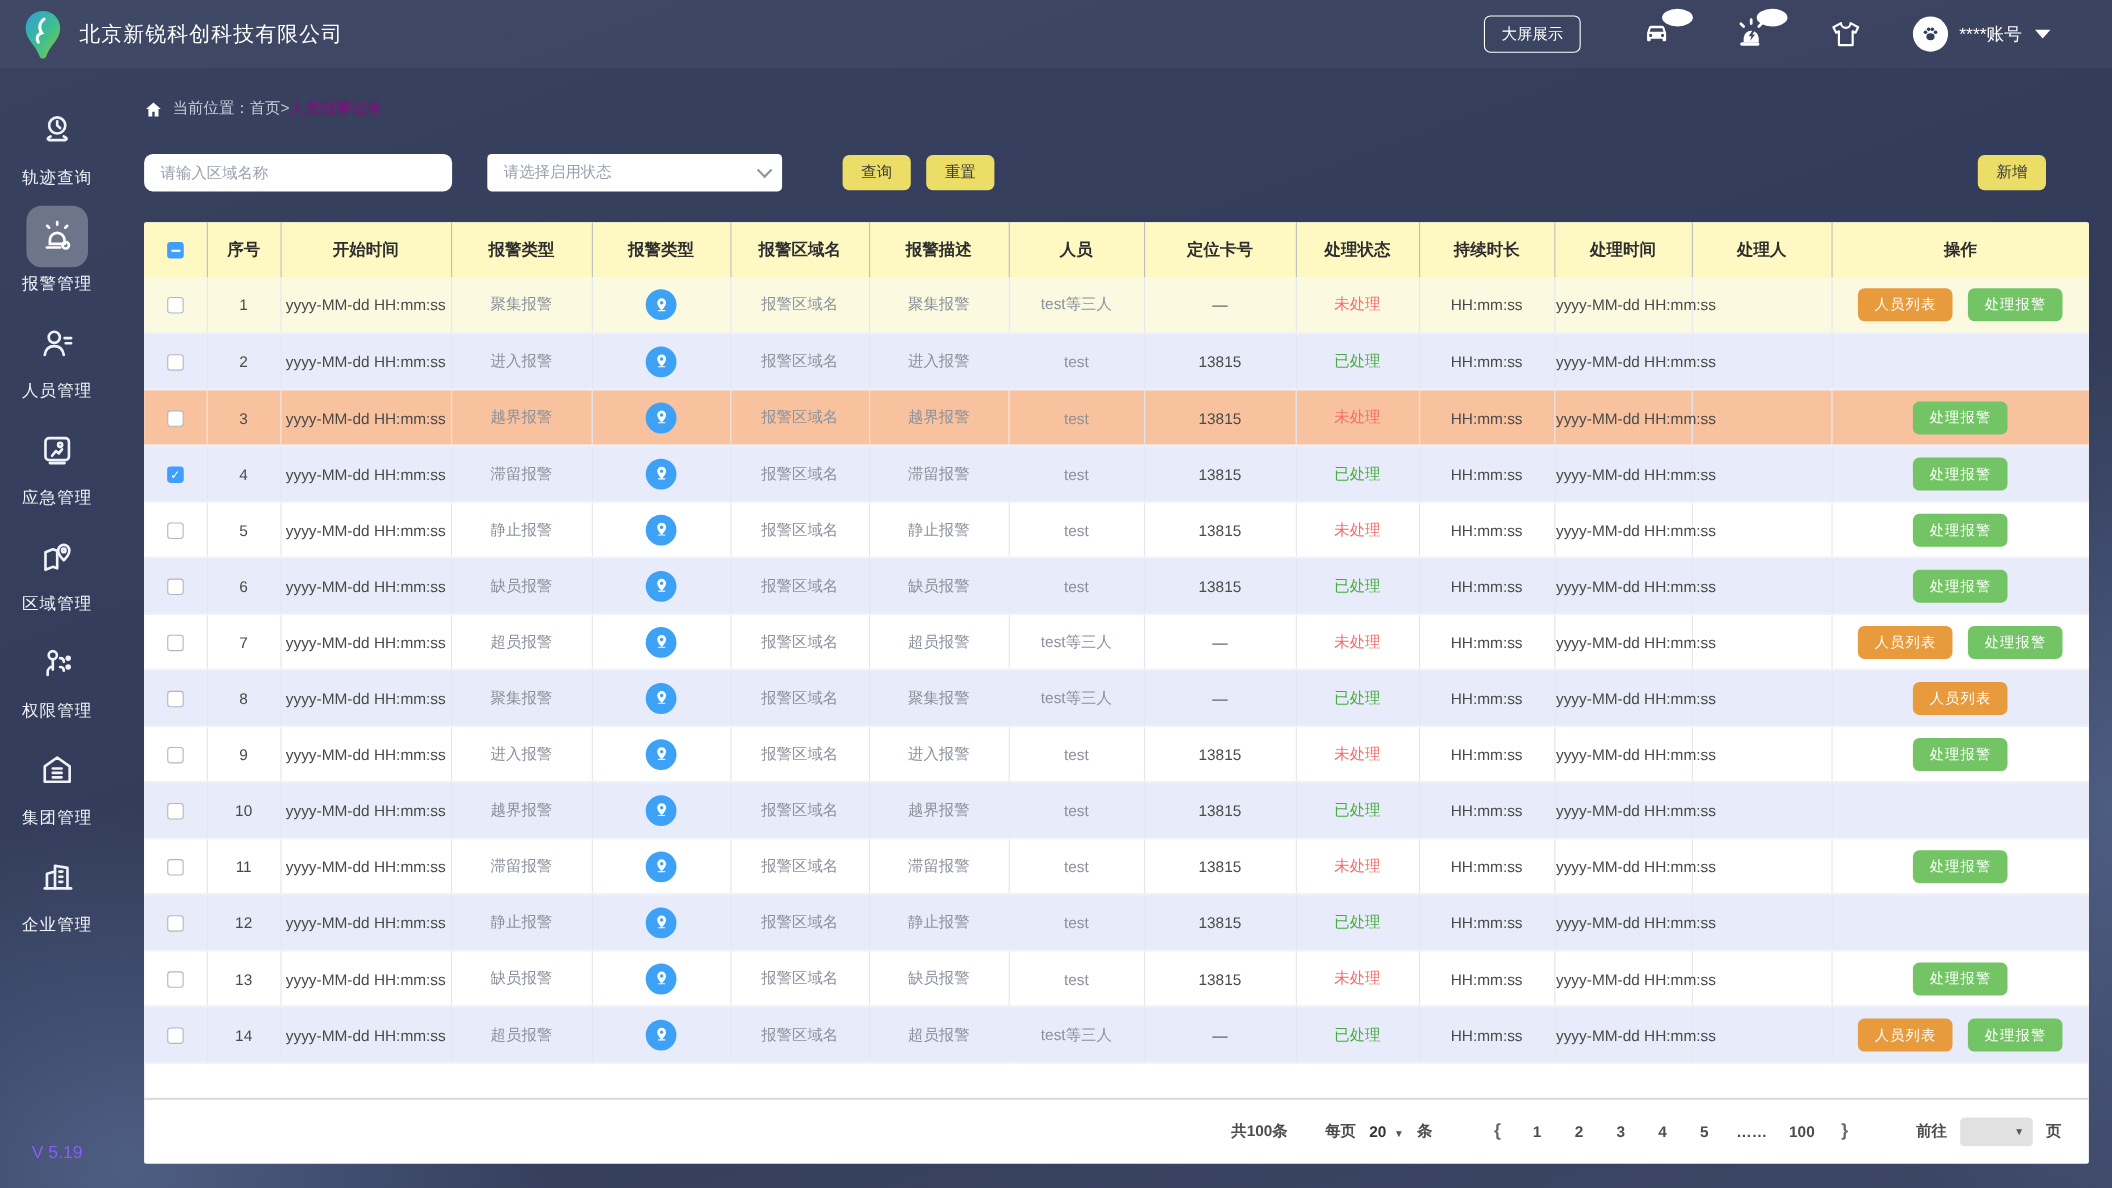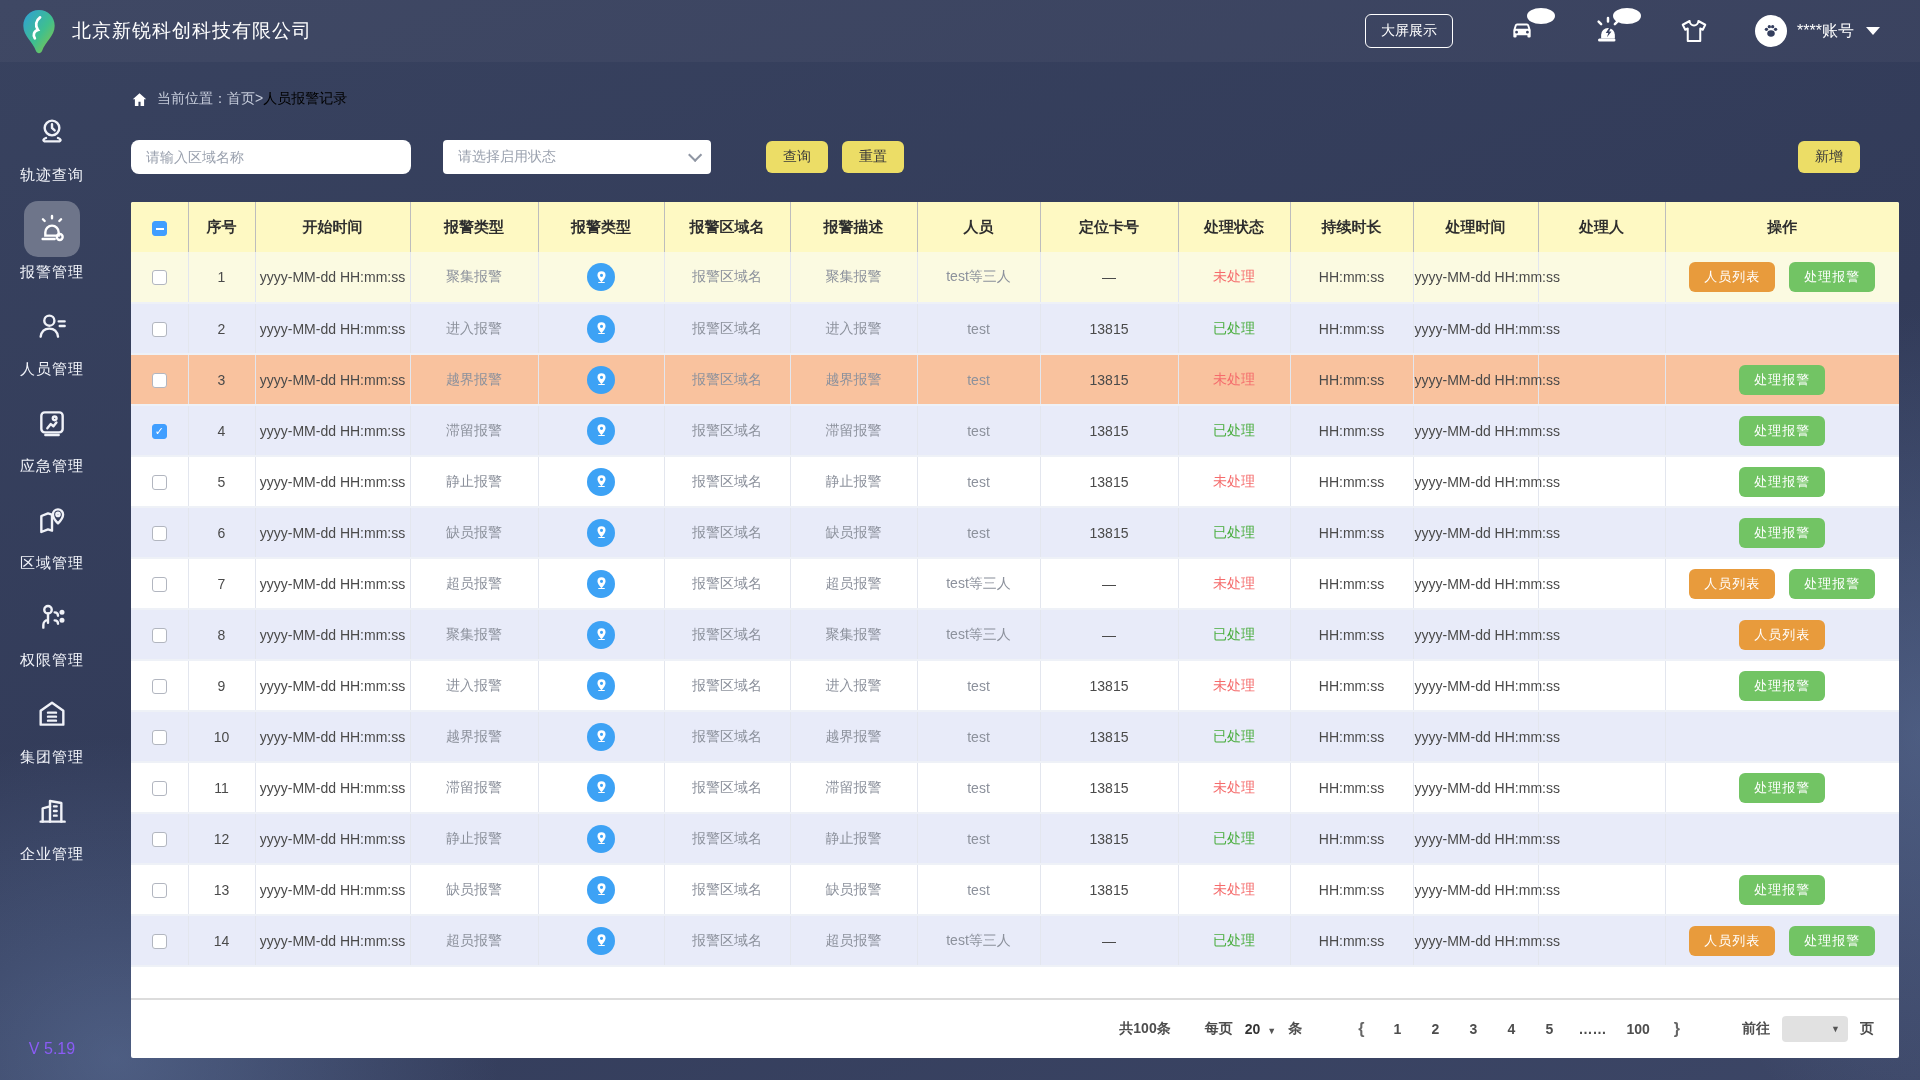--- a/index.html
+++ b/index.html
@@ -6,48 +6,48 @@
   html,body { margin:0; padding:0; width:1920px; height:1080px; overflow:hidden;
     font-family:"Liberation Sans","DejaVu Sans",sans-serif; }
   body{
     background:
       radial-gradient(ellipse 620px 520px at 6% 98%, rgba(130,160,210,.33), transparent 62%),
       radial-gradient(ellipse 420px 680px at 100% 68%, rgba(125,155,205,.30), transparent 62%),
       linear-gradient(160deg,#38425f 0%, #323b59 55%, #3c4666 100%);
   }
   
   .topbar{ position:absolute; top:0; left:0; right:0; height:62px; display:flex; align-items:center;
-    background:rgba(255,255,255,0.035); padding:0 40px 0 18px; }
+    background:rgba(255,255,255,0.035); padding:0 56px 0 18px; }
   .logo{ width:42px; height:46px; margin-right:12px; }
   .app-title{ color:#fff; font-size:19px; letter-spacing:1px; }
   .topbar-right{ margin-left:auto; display:flex; align-items:center; }
   .bigscreen-btn{ background:transparent; border:1px solid #ffffff; color:#fff; font-size:14px;
     border-radius:6px; padding:7px 15px; cursor:pointer; }
   .top-ic{ position:relative; margin-left:52px; width:34px; height:30px; display:flex;
     align-items:center; justify-content:center; cursor:pointer; }
   .badge{ position:absolute; top:-8px; right:-16px; width:28px; height:16px; background:#fff; border-radius:50%; }
   .avatar{ margin-left:44px; width:32px; height:32px; border-radius:50%; background:#fff;
     display:flex; align-items:center; justify-content:center; cursor:pointer; }
   .account{ color:#fff; font-size:16px; margin-left:10px; cursor:pointer; }
   .caret{ margin-left:12px; width:0; height:0; border-left:7px solid transparent; border-right:7px solid transparent;
     border-top:8px solid #fff; cursor:pointer; }
   
-  .sidebar{ position:absolute; top:76px; left:0; width:104px; bottom:0; display:flex;
+  .sidebar{ position:absolute; top:62px; left:0; width:104px; bottom:0; display:flex;
     flex-direction:column; align-items:center; padding-top:28px; }
   .side-item{ display:flex; flex-direction:column; align-items:center; margin-bottom:16px; cursor:pointer; width:100%; }
   .side-icon-wrap{ width:56px; height:56px; display:flex; align-items:center; justify-content:center; border-radius:14px; }
   .side-item.active .side-icon-wrap{ background:rgba(255,255,255,.28); }
   .side-label{ color:#f2f4fa; font-size:15px; margin-top:6px; letter-spacing:1px; }
   .version{ margin-top:auto; padding-bottom:22px; color:#8b5cf6; font-size:16px; }
   
   .main{ position:absolute; left:104px; top:62px; right:0; bottom:0; padding:28px 21px 22px 27px;
     display:flex; flex-direction:column; }
   .breadcrumb{ display:flex; align-items:center; color:#c6ccdb; font-size:14px; }
   .breadcrumb .home-ic{ margin-right:9px; display:flex; }
-  .breadcrumb .current{ color:#000000; font-weight:normal; }
+  .breadcrumb .current{ color:#701a75; font-weight:bold; }
   .filterbar{ margin-top:32px; display:flex; align-items:center; }
   .area-input{ width:280px; height:34px; border:none; border-radius:8px; padding:0 15px; font-size:14px; color:#333; outline:none; }
   .area-input::placeholder{ color:#9aa1ae; }
   .status-select{ width:268px; height:34px; margin-left:32px; background:#fff; border-radius:4px;
     display:flex; align-items:center; justify-content:space-between; padding:0 13px 0 15px; cursor:pointer;gap:24px; }
   .status-select .ph{ color:#9aa1ae; font-size:14px; }
   .chev{ width:10px; height:10px; border-right:2px solid #8f96a3; border-bottom:2px solid #8f96a3;
     transform:rotate(45deg) translateY(-3px); }
   .btn-yellow{ height:32px; padding:0 17px; background:#ecdd66; border:none; border-radius:6px;
     font-size:14px; color:#3a3a3a; cursor:pointer; }

